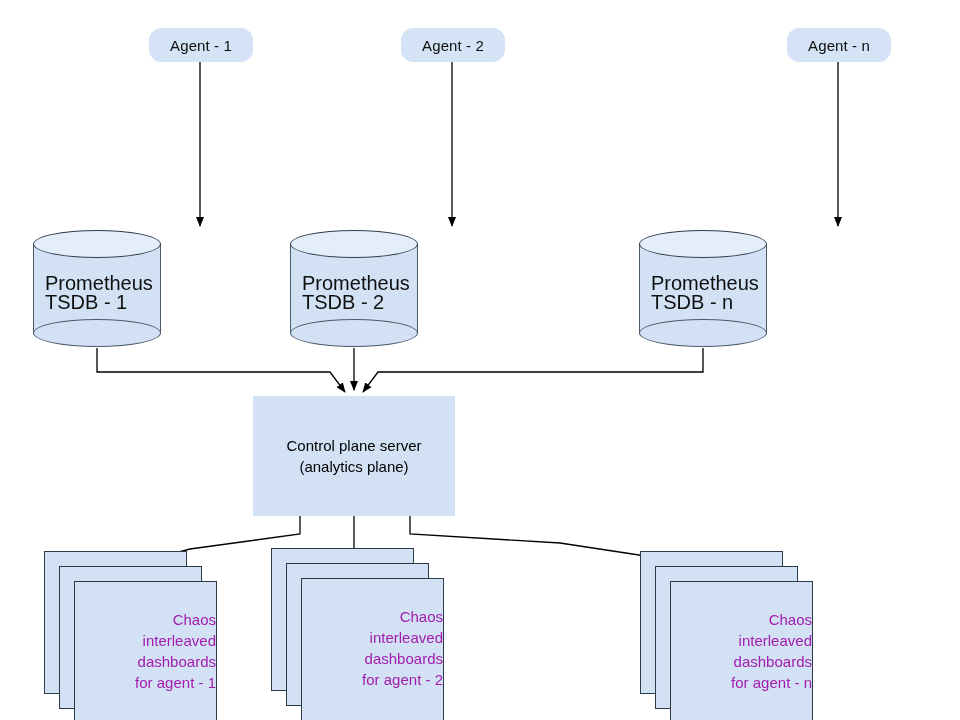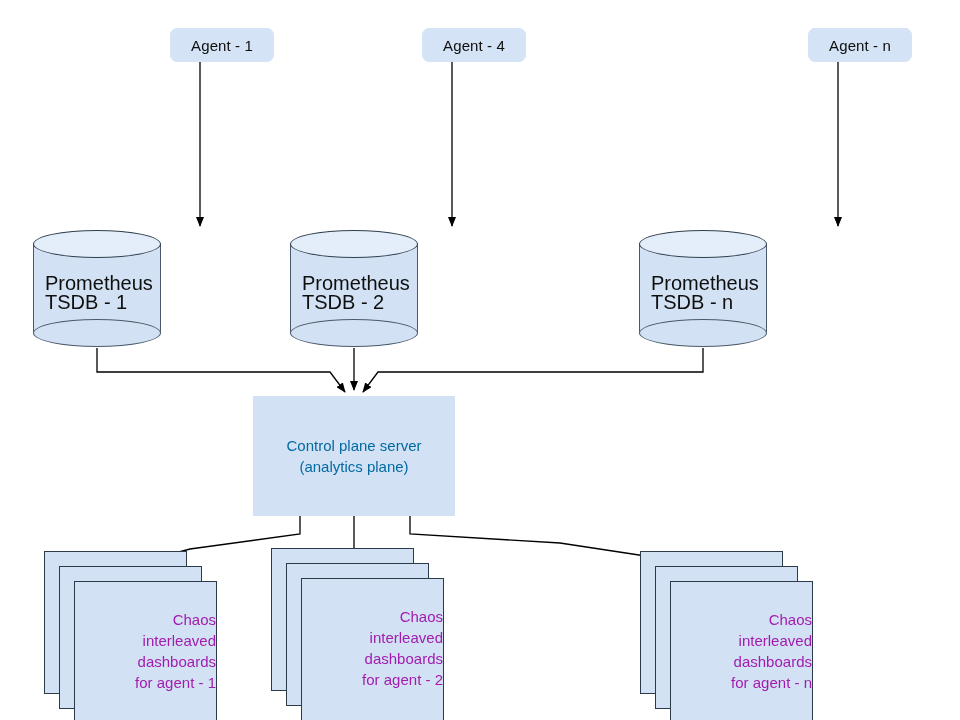--- a/index.html
+++ b/index.html
@@ -29,29 +29,28 @@
   }
   .node {
     position: absolute;
     box-sizing: border-box;
   }
 
   
   .agent-box {
     background: #d4e3f5;
     border: 1px solid #d4e3f5;
-    border-radius: 7px;
+    border-radius: 12px;
     display: flex;
     align-items: center;
     justify-content: center;
     font-size: 15px;
     color: #0f0f0f;
     letter-spacing: 0.1px;
     z-index: 3;
-    margin-left: 21px;
   }
 
   
   .cylinder {
     z-index: 3;
   }
   .cyl-body {
     position: absolute;
     left: 0;
     right: 0;
@@ -99,21 +98,21 @@
   .plain-box {
     background: #d2e2f4;
     border: 1px solid #d2e2f4;
     display: flex;
     flex-direction: column;
     align-items: center;
     justify-content: center;
     text-align: center;
     font-size: 15px;
     line-height: 21px;
-    color: #0369a1;
+    color: #000000;
     z-index: 3;
   }
 
   
   .stack {
     z-index: 2;
   }
   .card {
     position: absolute;
     width: 143px;
@@ -164,21 +163,21 @@
       <path d="M 354,516 L 354,565"></path>
       <path d="M 410,516 L 410,534 L 560,543 L 718,567"></path>
     </g>
   </svg>
 
   <div class="node agent-box" style="left:149px; top:28px; width:104px; height:34px;">
     <span>Agent - 1</span>
   </div>
 
   <div class="node agent-box" style="left:401px; top:28px; width:104px; height:34px;">
-    <span>Agent - 4</span>
+    <span>Agent - 2</span>
   </div>
 
   <div class="node agent-box" style="left:787px; top:28px; width:104px; height:34px;align-items:center;">
     <span>Agent - n</span>
   </div>
 
   <div class="node cylinder" style="left:33px; top:230px; width:128px; height:117px;">
     <div class="cyl-body"></div>
     <div class="cyl-bottom"></div>
     <div class="cyl-top"></div>

